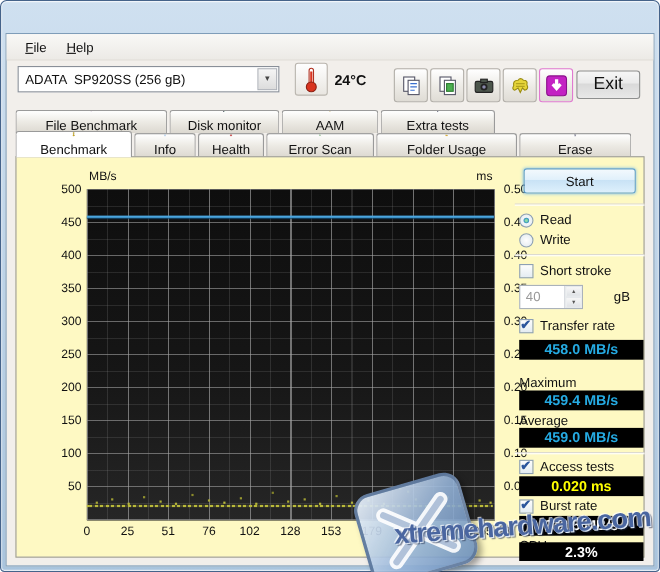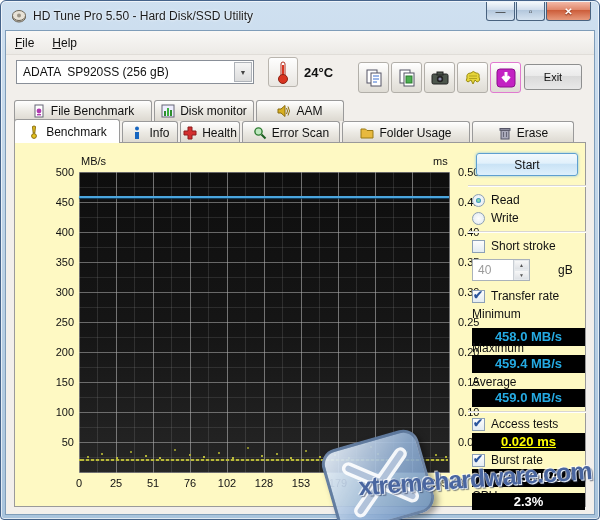--- a/index.html
+++ b/index.html
@@ -10,44 +10,44 @@
        background:linear-gradient(#cfe0f0,#a9c4dd);box-shadow:inset 0 0 0 1px rgba(255,255,255,.65);}
   .titlebar{position:absolute;left:0;top:0;right:0;height:29px;display:flex;align-items:center;padding-left:10px;}
   .title{font-size:12px;color:#1c1c1c;margin-left:6px;text-shadow:0 0 3px #fff;}
   .winbtns{position:absolute;right:8px;top:1px;display:flex;}
   .wbtn{width:29px;height:19px;border:1px solid #49627f;border-top:none;display:flex;align-items:center;justify-content:center;
         background:linear-gradient(#f4f8fb,#cfdceb 45%,#b3c7dc 46%,#d6e3f0);color:#333;font-size:10px;border-radius:0 0 3px 3px;margin-left:1px;}
   .wbtn.close{width:45px;background:linear-gradient(#f3b8a6,#df8569 45%,#cc5d3a 46%,#e79a7d);color:#fff;font-weight:bold;text-shadow:0 1px 1px #7a2a12;}
   .client{position:absolute;left:4px;top:29px;right:4px;bottom:4px;background:#f2efeb;border:1px solid #7f9db9;}
   
   .menubar{position:absolute;left:0;top:0;right:0;height:24px;background:linear-gradient(#f9f8f6,#eceae6);
-           display:flex;align-items:center;border-bottom:1px solid #e0ddd8;}
+           display:flex;align-items:center;padding-left:8px;border-bottom:1px solid #e0ddd8;}
   .menuitem{display:inline-block;font-size:12px;color:#111;padding:3px 9px;}
   .menuitem::first-letter{text-decoration:underline;}
   .toolbar{position:absolute;left:0;top:25px;right:0;height:32px;display:flex;align-items:center;padding-left:10px;}
   .combo{width:238px;height:24px;background:#fff;border:1px solid #898f98;display:flex;align-items:center;position:relative;}
   .combo .ctext{font-size:12px;padding-left:6px;color:#111;flex:1;white-space:pre;}
   .combo .carr{width:18px;height:20px;margin-right:1px;background:linear-gradient(#f5f5f5,#dcdcdc);border:1px solid #aeb2b8;
                display:flex;align-items:center;justify-content:center;font-size:7px;color:#444;}
   .thermo{margin-left:14px;width:30px;height:30px;border:1px solid #b9b5ae;border-radius:3px;background:linear-gradient(#fefefe,#e9e6e1);
           display:flex;align-items:center;justify-content:center;}
   .temp{font-size:13px;font-weight:bold;margin-left:6px;color:#111;}
   .tbgroup{position:absolute;left:352px;top:6px;display:flex;}
   .tbtn{width:31px;height:31px;margin-right:2px;border:1px solid #b2afa9;border-radius:3px;
         background:linear-gradient(#ffffff,#eceae5 55%,#dfdcd5);display:flex;align-items:center;justify-content:center;}
   .tbtn.hot{border-color:#e07ad0;}
   .exitbtn{position:absolute;right:12px;top:8px;width:58px;height:26px;border:1px solid #8e8f8f;border-radius:3px;
-           background:linear-gradient(#f6f6f6,#eaeaea 45%,#d9d9d9 46%,#e8e8e8);font-size:11px;color:#111;
+           background:linear-gradient(#f6f6f6,#eaeaea 45%,#d9d9d9 46%,#e8e8e8);font-size:16px;color:#111;
            display:flex;align-items:center;justify-content:center;}
   
   .tabrow1{position:absolute;left:8px;top:69px;right:8px;height:21px;display:flex;}
   .tabrow2{position:absolute;left:8px;top:90px;right:8px;height:22px;display:flex;}
   .tab{height:100%;display:flex;align-items:center;justify-content:center;gap:5px;font-size:12px;color:#111;
        border:1px solid #9a9a9a;border-bottom:none;border-radius:3px 3px 0 0;margin-right:2px;
-       background:linear-gradient(#ffffff,#eceae4 50%,#dcd8d0);}
+       background:linear-gradient(#ffffff,#eceae4 50%,#dcd8d0);flex-direction:column;}
   .tab.active{background:#fff;position:relative;z-index:3;height:24px;margin-top:-2px;}
   .icon13{width:14px;height:14px;display:inline-flex;}
   
   .panel{position:absolute;left:8px;top:111px;right:8px;bottom:7px;background:#fef9c3;border:1px solid #9a9a9a;z-index:2;}
   .axis-unit{position:absolute;font-size:11px;color:#111;}
   .ytick{position:absolute;right:3px;font-size:11px;color:#111;width:40px;text-align:right;}
   .rtick{position:absolute;left:5px;font-size:11px;color:#111;}
   .xtick{position:absolute;top:0;transform:translateX(-50%);font-size:11px;color:#111;white-space:nowrap;}
   .plot{position:absolute;left:64px;top:29px;width:371px;height:301px;
         background-image:
@@ -81,50 +81,37 @@
   .cb .ck{position:absolute;left:0px;top:-3px;font-size:12px;color:#2b559c;font-weight:bold;}
   .spin{position:absolute;left:10px;width:58px;height:22px;border:1px solid #aab2ba;background:#fff;display:flex;}
   .spin .sval{flex:1;font-size:12px;color:#9a9a9a;padding:3px 0 0 5px;}
   .spin .sbtns{width:16px;display:flex;flex-direction:column;border-left:1px solid #c9ced4;}
   .spin .sb{flex:1;font-size:5px;color:#555;display:flex;align-items:center;justify-content:center;
             background:linear-gradient(#f7f7f7,#dfe2e6);border:1px solid #e6e9ec;}
   .unit{position:absolute;font-size:12px;color:#111;}
   .vlabel{position:absolute;left:10px;font-size:12px;color:#111;}
   .vbox{position:absolute;left:10px;width:113px;height:18px;background:#000;color:#25aae2;
         font-size:13px;font-weight:bold;text-align:center;line-height:18px;}
-  .vbox.yellow{color:#ffff00;text-decoration:underline;}
+  .vbox.yellow{color:#ffff00;}
   .vbox.white{color:#fff;}
   
   .wm{position:absolute;left:322px;top:434px;width:278px;height:86px;z-index:9;pointer-events:none;}
   .wm-logo{position:absolute;left:6px;top:4px;width:100px;height:86px;border-radius:16px;transform:rotate(-16deg);
            background:linear-gradient(135deg,rgba(233,241,250,.95),rgba(148,178,214,.9) 55%,rgba(104,140,186,.9));
            border:3px solid rgba(90,115,150,.8);box-shadow:3px 4px 6px rgba(0,0,0,.35);}
   .wm-x{position:absolute;left:14px;top:12px;width:70px;height:60px;}
   .wm-text{position:absolute;left:36px;top:30px;width:240px;font-size:25px;font-weight:bold;letter-spacing:-1px;
            color:#4a66a0;transform:rotate(-4deg);
            text-shadow:1px 1px 0 #dfe9f5,2px 2px 1px rgba(30,40,70,.55),-1px -1px 0 rgba(255,255,255,.7);}
 </style>
 </head>
 <body>
 
 <div id="stage">
   <div class="win">
-    <div class="titlebar">
-      <svg width="16" height="16" viewBox="0 0 16 16">
-        <ellipse cx="8" cy="9" rx="6.5" ry="5" fill="#cdc5b8" stroke="#6b6558"></ellipse>
-        <ellipse cx="8" cy="7.5" rx="6.5" ry="5" fill="#e8e2d6" stroke="#6b6558"></ellipse>
-        <circle cx="8" cy="7.5" r="2" fill="#9b9486"></circle>
-      </svg>
-      <span class="title">HD Tune Pro 5.50 - Hard Disk/SSD Utility</span>
-      <div class="winbtns">
-        <div class="wbtn">—</div>
-        <div class="wbtn">▫</div>
-        <div class="wbtn close">✕</div>
-      </div>
-    </div>
 
     <div class="client">
 
       <div class="menubar">
         <span class="menuitem">File</span>
         <span class="menuitem">Help</span>
       </div>
 
       <div class="toolbar">
         <div class="combo">
@@ -198,20 +185,31 @@
               <rect x="9" y="6" width="2" height="6" fill="#2d8f2d"></rect>
           </svg>
           <span>Disk monitor</span>
         </div>
         <div class="tab" style="width:88px">
           <svg class="icon13" viewBox="0 0 14 14">
             <polygon points="1,5 4,5 8,1.5 8,12.5 4,9 1,9" fill="#d8b020" stroke="#8a6d10"></polygon>
             <path d="M9.5 4 Q11.5 7 9.5 10 M11 2.5 Q14 7 11 11.5" stroke="#8a6d10" fill="none"></path>
           </svg>
           <span>AAM</span>
+        </div>
+        <div class="tab" style="width:104px;margin-right:0">
+          <svg class="icon13" viewBox="0 0 14 14">
+            <rect x="1" y="1" width="12" height="12" fill="#fff" stroke="#667"></rect>
+            <rect x="2.5" y="8" width="2" height="4" fill="#2d8f2d"></rect>
+              <rect x="5.5" y="5" width="2" height="7" fill="#3ab03a"></rect>
+            <rect x="9" y="2.5" width="4" height="10" fill="#dfe8f5" stroke="#889"></rect>
+              <line x1="9" y1="6" x2="13" y2="6" stroke="#889"></line>
+              <line x1="9" y1="9" x2="13" y2="9" stroke="#889"></line>
+          </svg>
+          <span>Extra tests</span>
         </div>
       </div>
 
       <div class="tabrow2">
         <div class="tab active" style="width:106px">
           <svg class="icon13" viewBox="0 0 14 14">
             <path d="M5.5 1.5 Q7 0.5 8.5 1.5 L7.8 8 L6.2 8 Z" fill="#e6c420" stroke="#8a6d10"></path>
             <circle cx="7" cy="11" r="2.4" fill="#e6c420" stroke="#8a6d10"></circle>
           </svg>
           <span>Benchmark</span>
@@ -332,21 +330,21 @@
           <span class="unit" style="left:96px;top:114px">gB</span>
 
           <div class="row" style="top:140px">
             <span class="cb">
                 <span class="ck">✔</span>
               </span>
             <span>Transfer rate</span>
           </div>
 
           <span class="vlabel" style="top:158px">Minimum</span>
-          <div class="vbox" style="top:179px">458.0 MB/s</div>
+          <div class="vbox" style="top:160px">458.0 MB/s</div>
           <span class="vlabel" style="top:192px">Maximum</span>
           <div class="vbox" style="top:206px">459.4 MB/s</div>
           <span class="vlabel" style="top:226px">Average</span>
           <div class="vbox" style="top:240px">459.0 MB/s</div>
 
           <div class="sep" style="top:262px"></div>
 
           <div class="row" style="top:268px">
             <span class="cb">
                 <span class="ck">✔</span>

